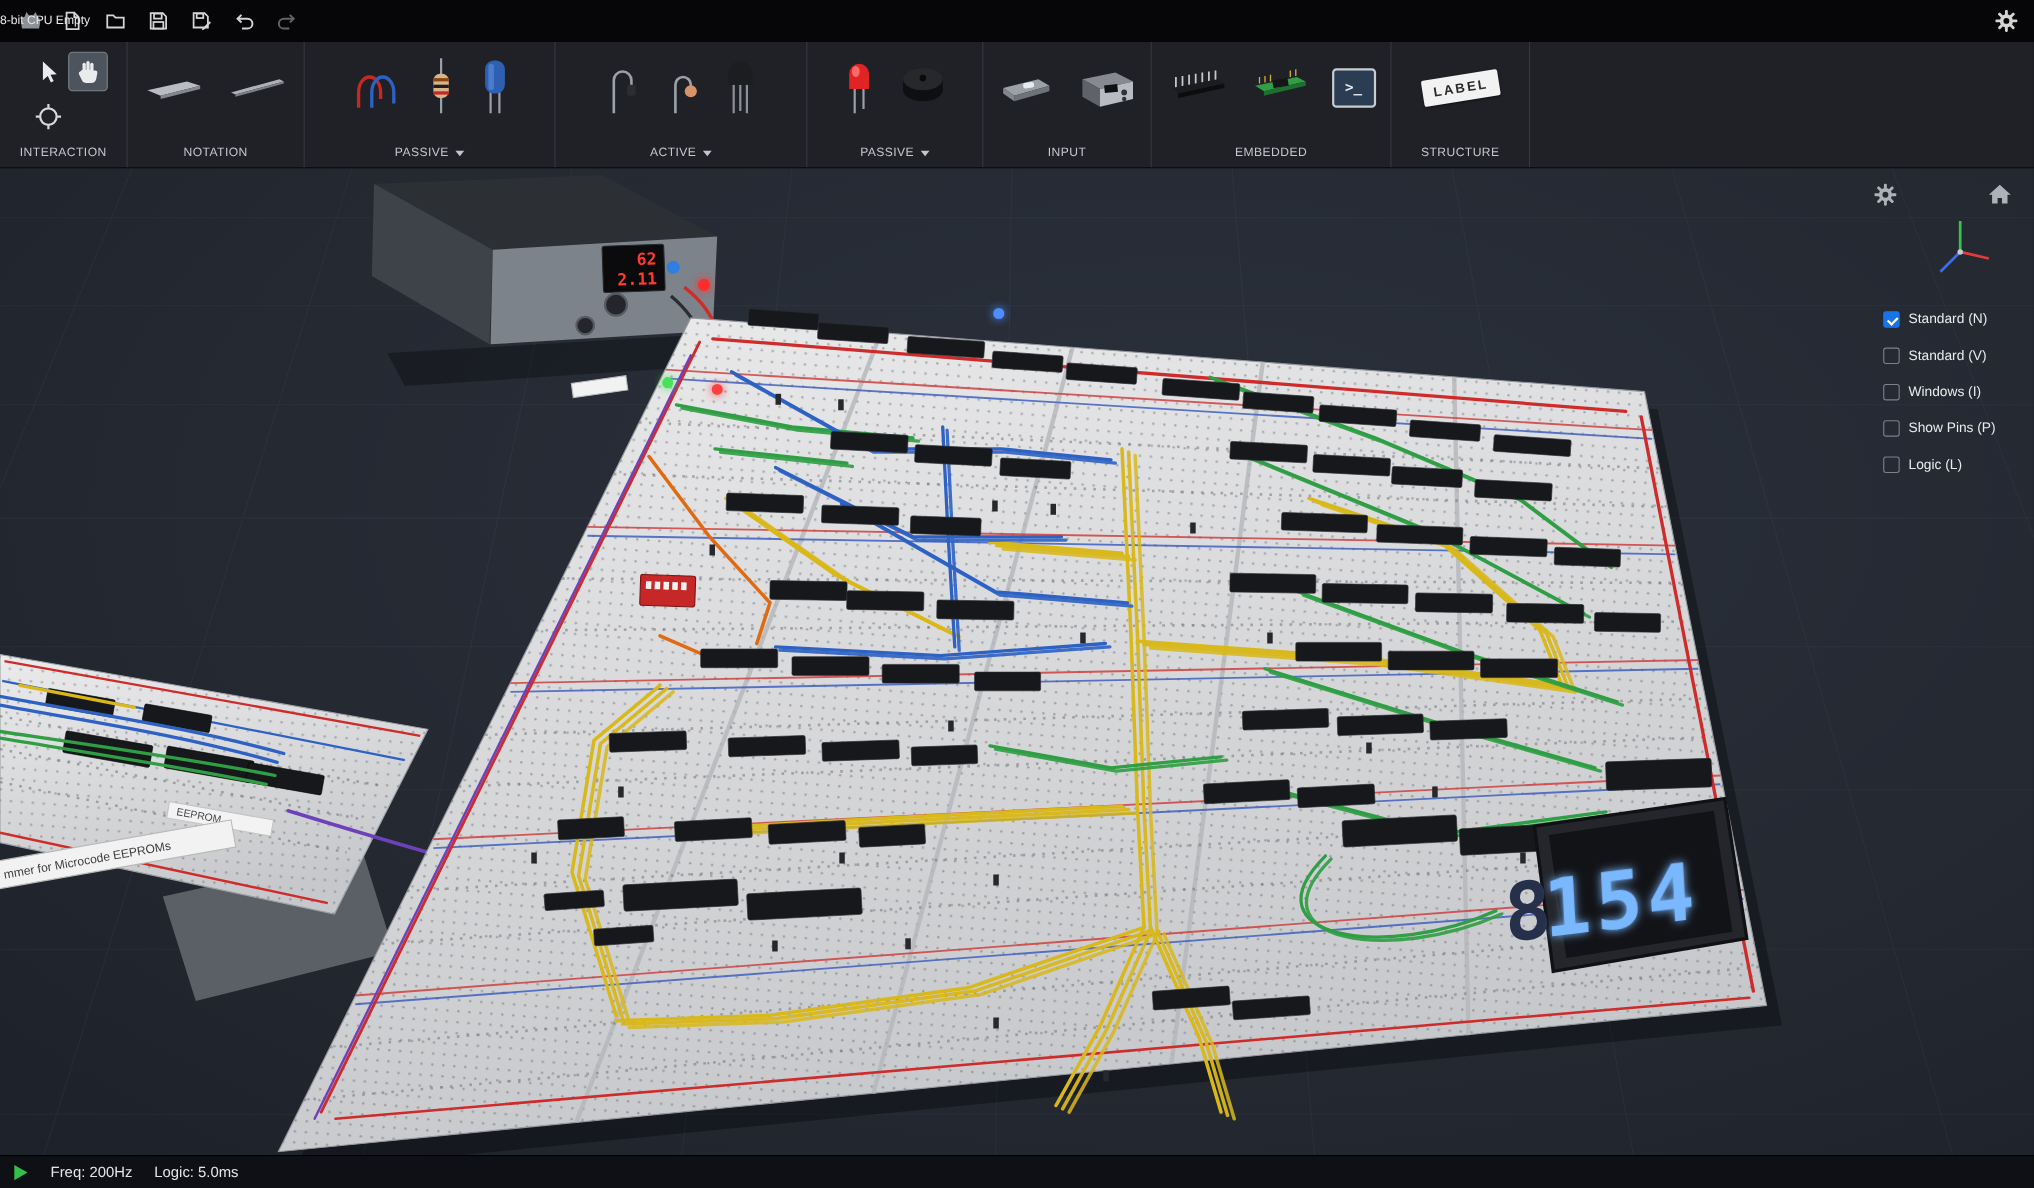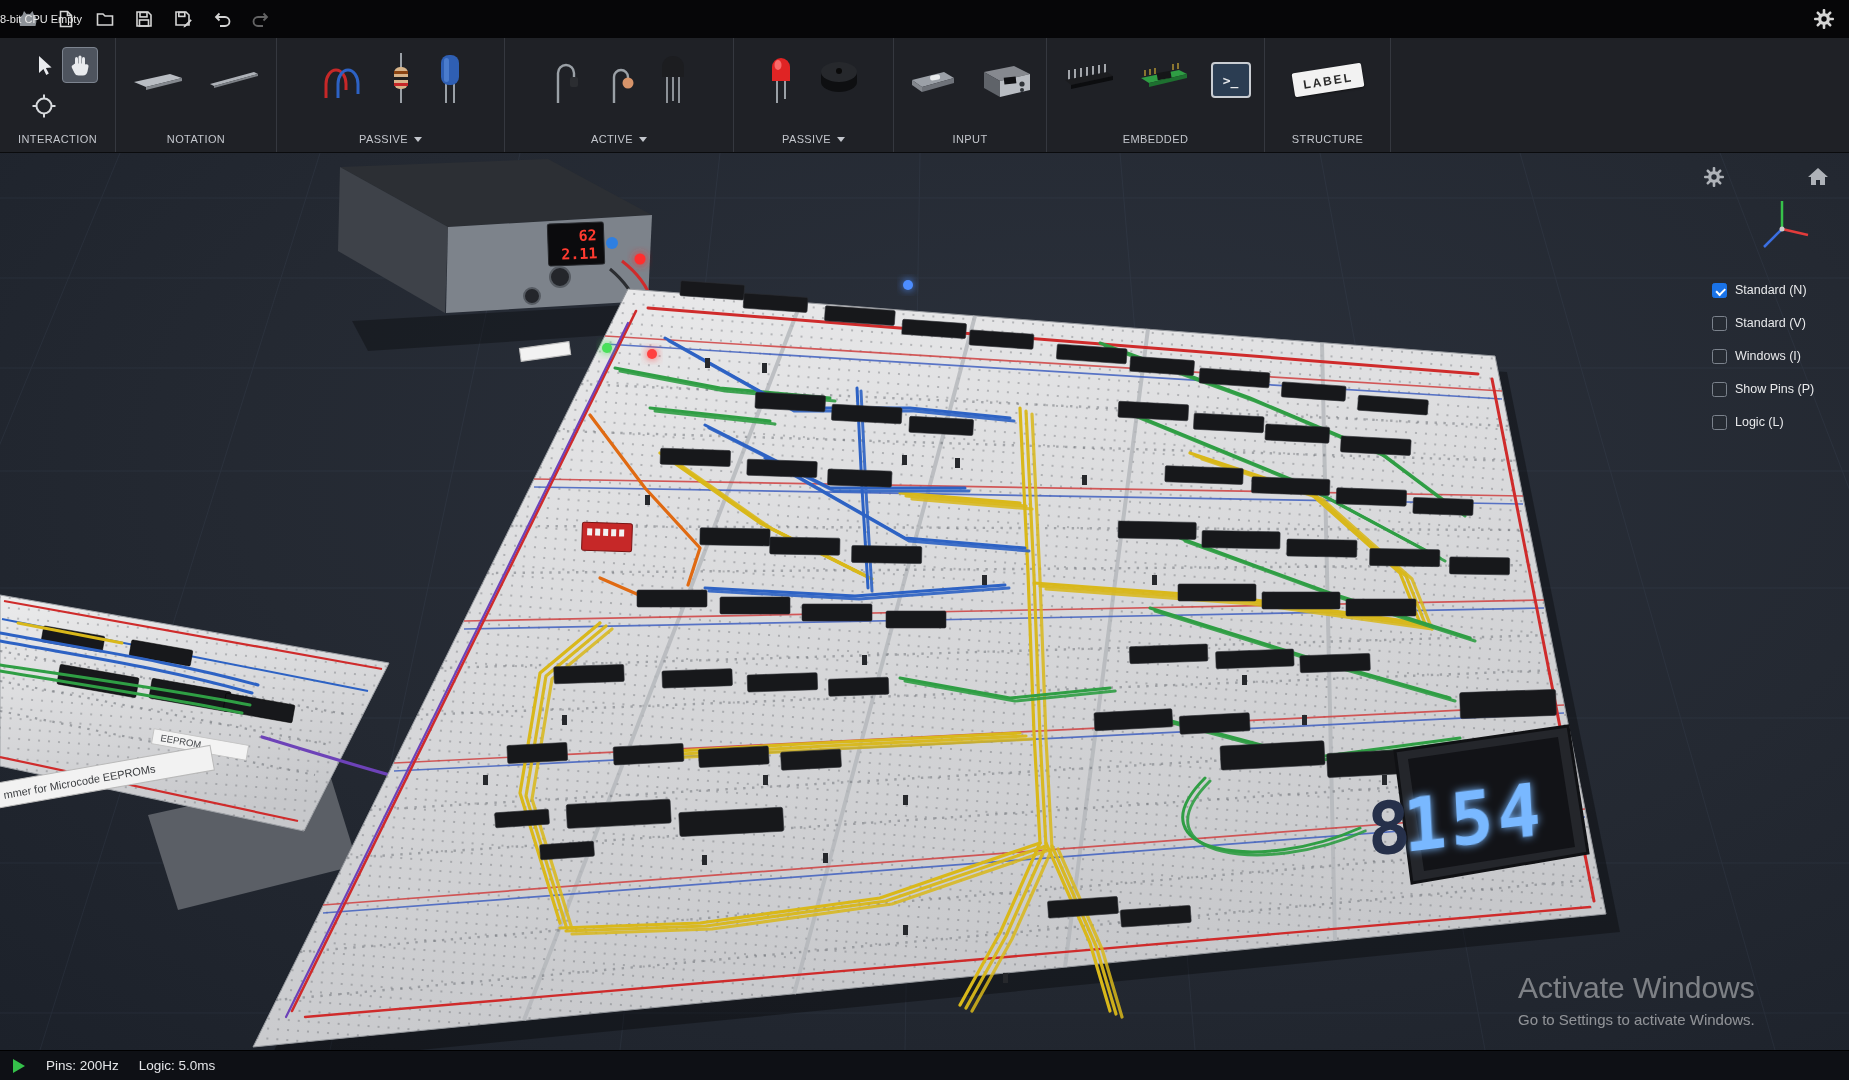--- a/index.html
+++ b/index.html
@@ -716,28 +716,24 @@
   <div class="chk-row">
     <span class="cb"></span>
     <span class="chk-label">Show Pins (P)</span>
   </div>
   <div class="chk-row">
     <span class="cb"></span>
     <span class="chk-label">Logic (L)</span>
   </div>
 </div>
 
-<div class="watermark">
-  <div class="wm1">Activate Windows</div>
-  <div class="wm2">Go to Settings to activate Windows.</div>
-</div>
 
 </div>
 
 <div class="statusbar">
   <span class="play">
     <svg width="14" height="16" viewBox="0 0 14 16">
         <polygon points="1,1 13,8 1,15" fill="#35c04a"></polygon>
       </svg>
   </span>
-  <span class="status-text">Pins: 200Hz</span>
+  <span class="status-text">Freq: 200Hz</span>
   <span class="status-text">Logic: 5.0ms</span>
 </div>
 
 </body></html>

